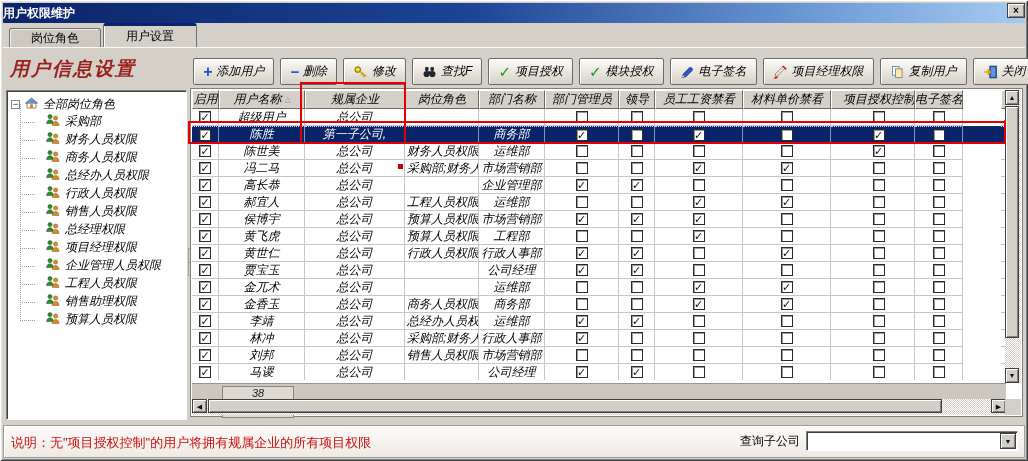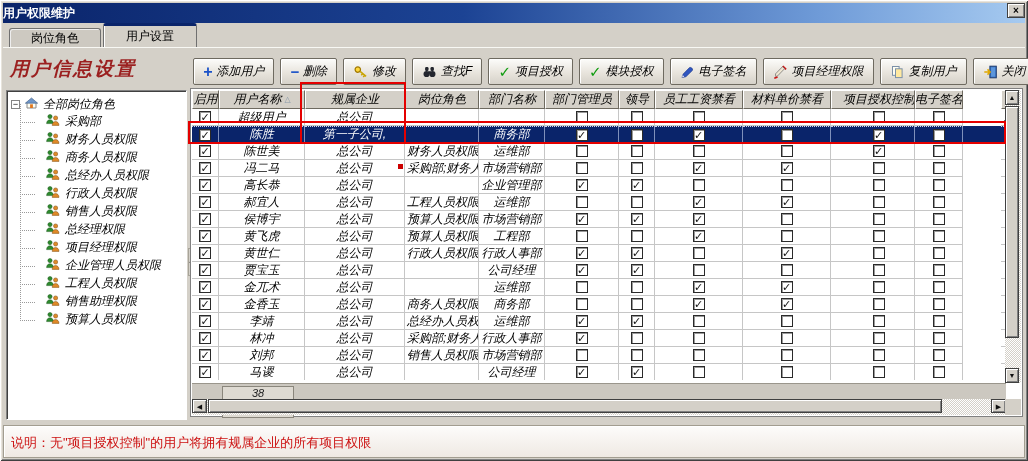--- a/index.html
+++ b/index.html
@@ -828,18 +828,25 @@
         <div class="sb-btn" style="left:0;top:0;width:15px;height:14px;line-height:13px;">◀</div>
         <div class="sb-thumb" style="left:16px;top:0;width:734px;height:14px;"></div>
         <div class="sb-btn" style="right:0;top:0;width:15px;height:14px;line-height:13px;">▶</div>
       </div>
       <div class="corner"></div>
     </div>
   </div>
 
   <div class="statusbar">
     <div class="status-note">说明：无"项目授权控制"的用户将拥有规属企业的所有项目权限</div>
+    <div class="query-group">
+      <span class="query-label">查询子公司</span>
+      <div class="combo">
+        <span></span>
+        <div class="combo-btn">▼</div>
+      </div>
+    </div>
   </div>
 
   <div class="ann" style="left:300px;top:82px;width:106px;height:62px;"></div>
   <div class="ann" style="left:188px;top:121px;width:818px;height:23px;"></div>
   <div class="ann-dot" style="left:398px;top:164px;"></div>
 </div>
 
 </body></html>

